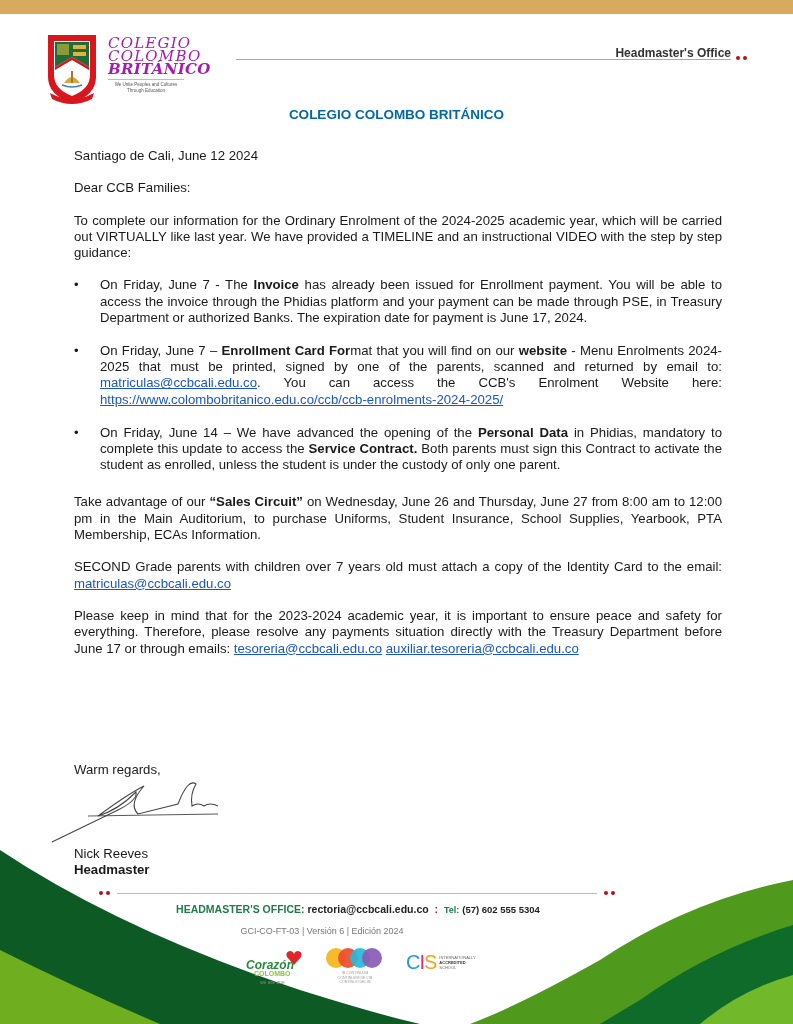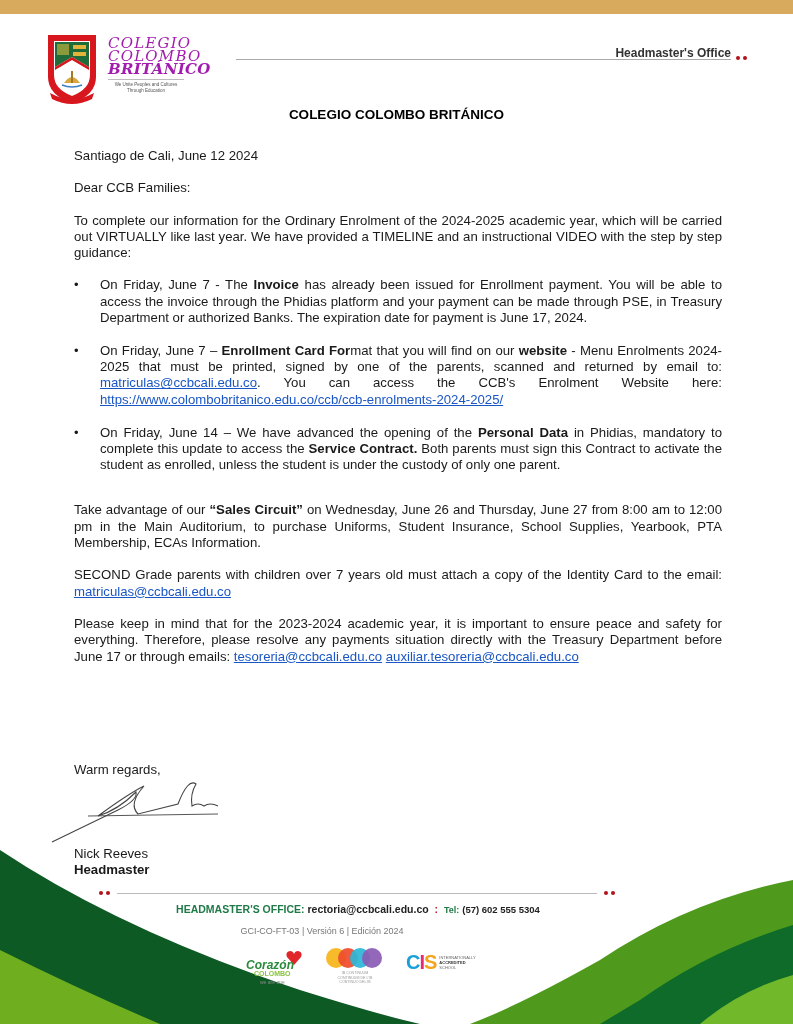--- a/index.html
+++ b/index.html
@@ -16,26 +16,26 @@
   .logo-line.b { font-weight: bold; letter-spacing: 0.3px; }
   .logo-rule { border-top: 1px solid #bbb; margin: 3px 0 2px; width: 76px; }
   .logo-tag { font-size: 4.5px; line-height: 5.5px; color: #555; text-align: center; }
 
   .header-rule { position: absolute; left: 236px; top: 59px; width: 495px; border-top: 1px solid #aaa; }
   .office-label { position: absolute; right: 62px; top: 46px; font-size: 12px; font-weight: bold; color: #333; }
   .red-dots { position: absolute; display: flex; gap: 3px; }
   .red-dots span { width: 4px; height: 4px; border-radius: 50%; background: #b3121b; display: block; }
   .dots-top { left: 736px; top: 56px; }
 
-  .doc-title { position: absolute; left: 0; width: 793px; top: 107px; text-align: center; font-size: 13.5px; font-weight: bold; color: #000000; }
+  .doc-title { position: absolute; left: 0; width: 793px; top: 107px; text-align: center; font-size: 13.5px; font-weight: bold; color: #0369a1; }
 
   .body { position: absolute; left: 74px; top: 148px; width: 648px; font-size: 13.2px; line-height: 16.3px; color: #1a1a1a; }
   .para { margin-bottom: 16px; }
   .para.j { text-align: justify; }
-  .bullets { list-style: none; margin-bottom: 29px; }
+  .bullets { list-style: none; margin-bottom: 21px; }
   .bullets li { position: relative; padding-left: 26px; margin-bottom: 16.5px; text-align: justify; }
   .bullets li::before { content: "\2022"; position: absolute; left: 22px; margin-left: -22px; top: 0; font-size: 13px; }
   b { font-weight: bold; }
   a.link { color: #1a56c4; text-decoration: underline; }
 
   .sign-block { position: absolute; left: 74px; top: 762px; font-size: 13.2px; line-height: 16.3px; }
   .signature { position: absolute; left: 48px; top: 780px; width: 180px; height: 66px; }
   .signer { position: absolute; left: 74px; top: 846px; font-size: 13.2px; line-height: 16.3px; }
 
   
@@ -54,21 +54,21 @@
   .badge-corazon { width: 64px; height: 44px; position: relative; }
   .cz-word { position: absolute; left: 2px; top: 10px; font-size: 12px; font-weight: bold; color: #2a8a3c; font-style: italic; }
   .cz-sub { position: absolute; left: 10px; top: 22px; font-size: 7px; font-weight: bold; color: #8ac440; }
   .cz-tag { position: absolute; left: 16px; top: 31px; font-size: 5px; color: #888; }
   .cz-heart { position: absolute; left: 42px; top: 2px; width: 16px; height: 16px; }
   .badge-ib { width: 58px; position: relative; }
   .ib-circles { display: flex; height: 20px; }
   .ib-circles span { width: 20px; height: 20px; border-radius: 50%; margin-right: -8px; display: block; opacity: 0.92; }
   .ib-text { font-size: 3.6px; line-height: 4.6px; color: #999; text-align: center; margin-top: 3px; }
   .badge-cis { display: flex; align-items: center; gap: 3px; margin-left: 4px; margin-top: 4px; }
-  .cis-word { font-size: 20px; font-weight: bold; letter-spacing: -1px; line-height: 20px; }
+  .cis-word { font-size: 20px; font-weight: normal; letter-spacing: -1px; line-height: 20px; }
   .cis-tag { font-size: 4px; line-height: 5px; color: #666; }
 </style>
 </head>
 <body>
 
 <div class="top-band"></div>
 
 <div class="logo-wrap">
   <svg class="crest" viewBox="0 0 52 72">
     <path d="M2 2 H50 V44 Q50 62 26 70 Q2 62 2 44 Z" fill="#d7161e"></path>

